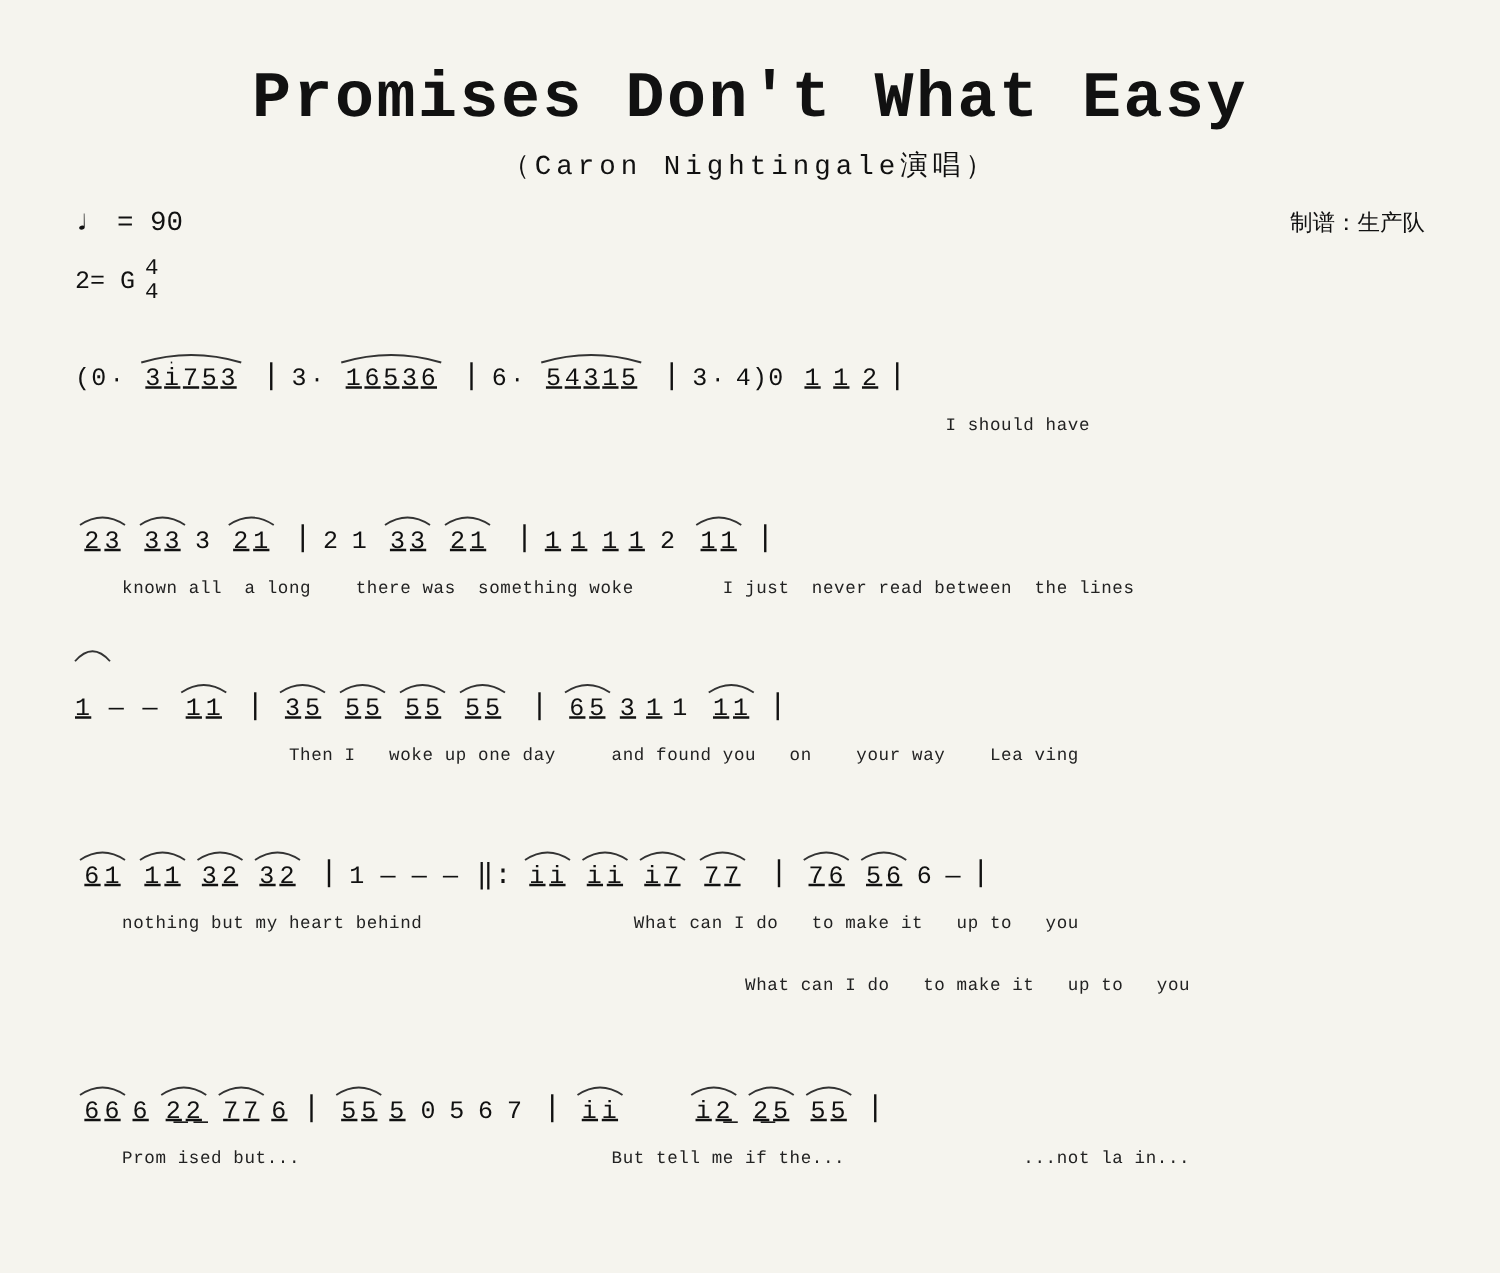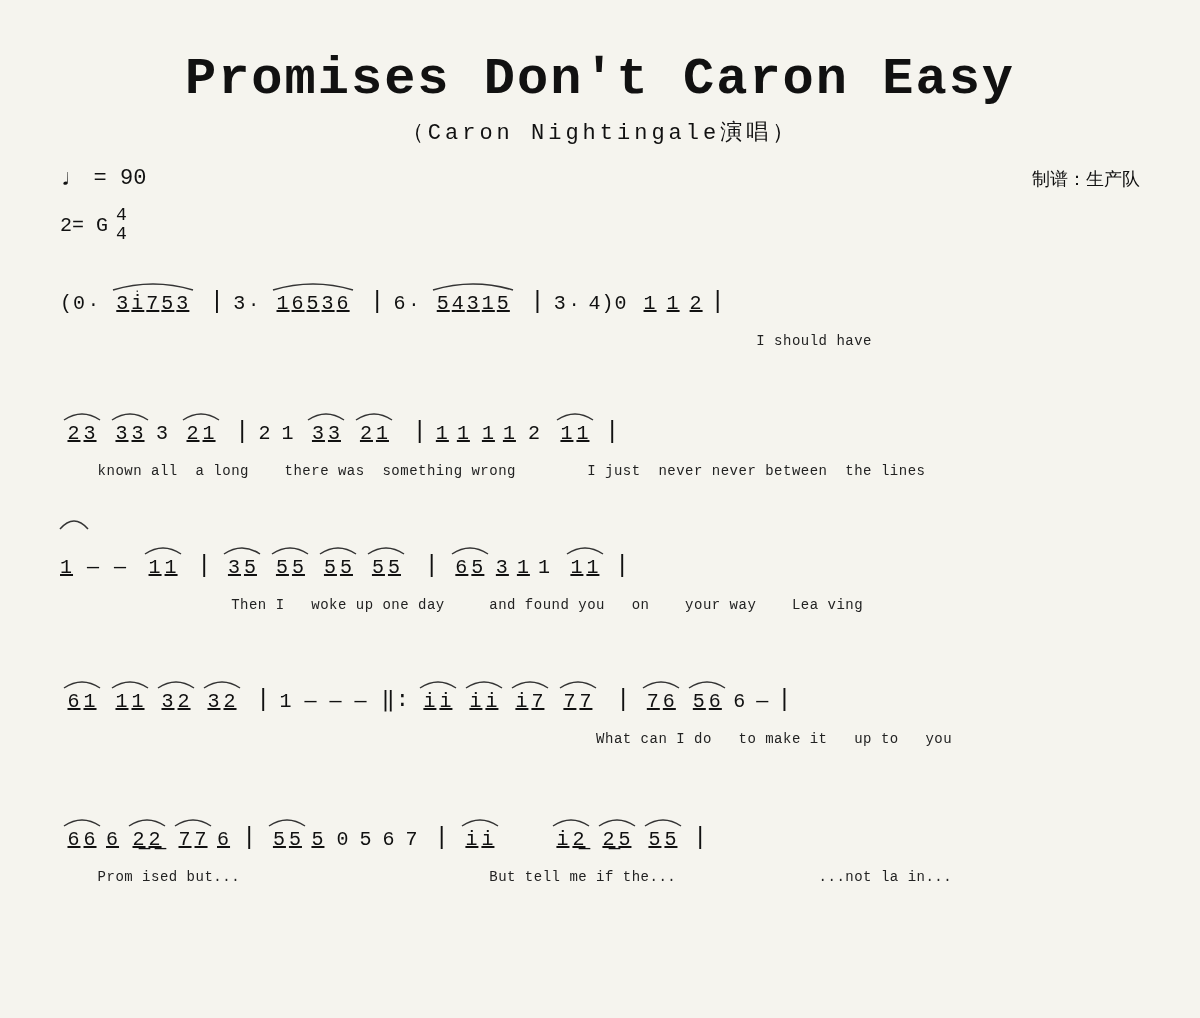--- a/index.html
+++ b/index.html
@@ -81,21 +81,21 @@
       letter-spacing: 0.5px;
       margin-top: 2px;
       padding-left: 2px;
       white-space: pre;
       color: #222;
     }
   </style>
 </head>
 <body>
 
-<div class="title">Promises Don't Caron Easy</div>
+<div class="title">Promises Don't What Easy</div>
 <div class="subtitle">（Caron Nightingale演唱）</div>
 
 <div class="meta-row">
   <div>
     <div class="tempo">
       <span style="font-size:24px;">♩</span>
       <span style="font-size:22px;">&nbsp;= 90</span>
     </div>
   </div>
   <div class="meta-right">
@@ -257,21 +257,21 @@
       </svg>
       <span style="display:inline-flex; gap:3px; text-decoration:underline;">
         <span>1</span>
         <span>1</span>
       </span>
     </span>
 
     <span style="margin:0 4px; font-size:24px;">|</span>
   </div>
   <div class="lyric-row">
-    known all  a long    there was  something wrong        I just  never never between  the lines
+    known all  a long    there was  something woke        I just  never read between  the lines
   </div>
 </div>
 
 <div class="staff-row" style="margin-top:32px;">
 
   <div class="full-line" style="align-items:flex-end; position:relative;">
 
     <svg style="position:absolute; top:-14px; left:0;" width="28" height="18" overflow="visible">
       <path d="M0,16 Q14,0 28,16" stroke="#333" stroke-width="1.5" fill="none"></path>
     </svg>
@@ -478,20 +478,23 @@
         <span>6</span>
       </span>
     </span>
 
     <span style="margin-right:10px;">6</span>
     <span style="margin-right:4px;">—</span>
 
     <span style="margin:0 4px; font-size:24px;">|</span>
   </div>
   <div class="lyric-row">
+    nothing but my heart behind&nbsp;&nbsp;&nbsp;&nbsp;&nbsp;&nbsp;&nbsp;&nbsp;&nbsp;&nbsp;&nbsp;&nbsp;&nbsp;&nbsp;&nbsp;&nbsp;&nbsp;&nbsp;&nbsp;What can I do&nbsp;&nbsp; to make it&nbsp;&nbsp; up to&nbsp;&nbsp; you
+  </div>
+  <div class="lyric-row">
     &nbsp;&nbsp;&nbsp;&nbsp;&nbsp;&nbsp;&nbsp;&nbsp;&nbsp;&nbsp;&nbsp;&nbsp;&nbsp;&nbsp;&nbsp;&nbsp;&nbsp;&nbsp;&nbsp;&nbsp;&nbsp;&nbsp;&nbsp;&nbsp;&nbsp;&nbsp;&nbsp;&nbsp;&nbsp;&nbsp;&nbsp;&nbsp;&nbsp;&nbsp;&nbsp;&nbsp;&nbsp;&nbsp;&nbsp;&nbsp;&nbsp;&nbsp;&nbsp;&nbsp;&nbsp;&nbsp;&nbsp;&nbsp;&nbsp;&nbsp;&nbsp;&nbsp;&nbsp;&nbsp;&nbsp;&nbsp;What can I do&nbsp;&nbsp; to make it&nbsp;&nbsp; up to&nbsp;&nbsp; you
   </div>
 </div>
 
 <div class="staff-row" style="margin-top:36px;">
   <div class="full-line" style="align-items:flex-end;">
 
     <span style="display:inline-flex; flex-direction:column; align-items:center; margin-right:2px;">
       <svg width="44" height="14" style="overflow:visible;">
         <path d="M4,12 Q22,0 40,12" stroke="#333" stroke-width="1.5" fill="none"></path>

